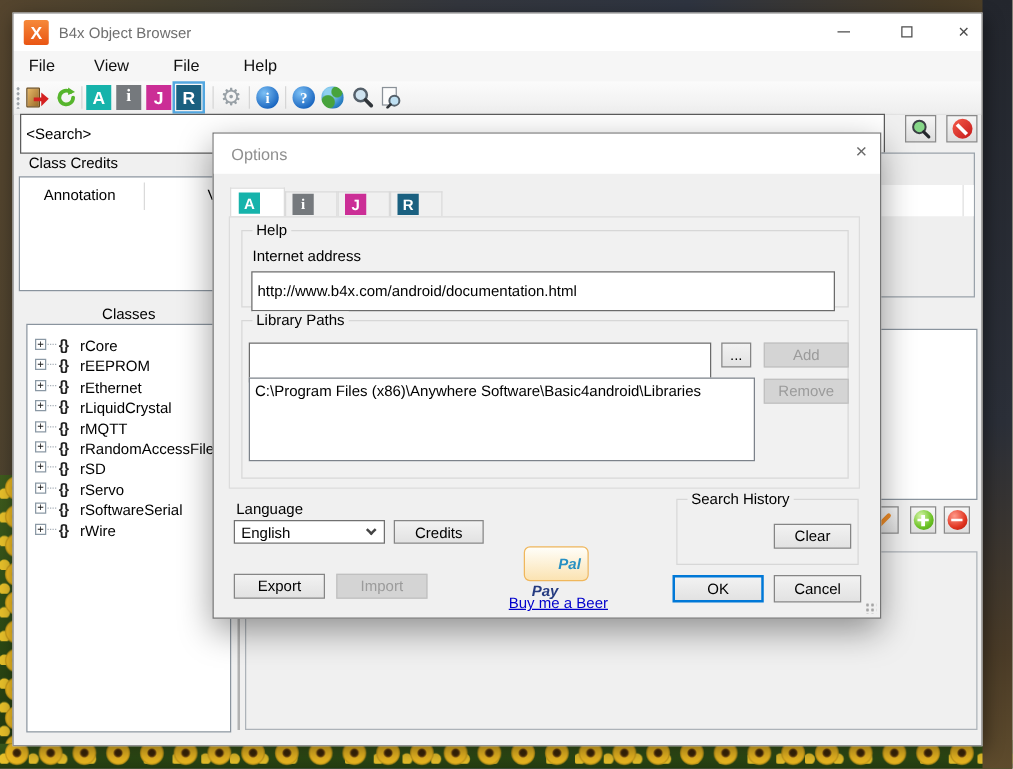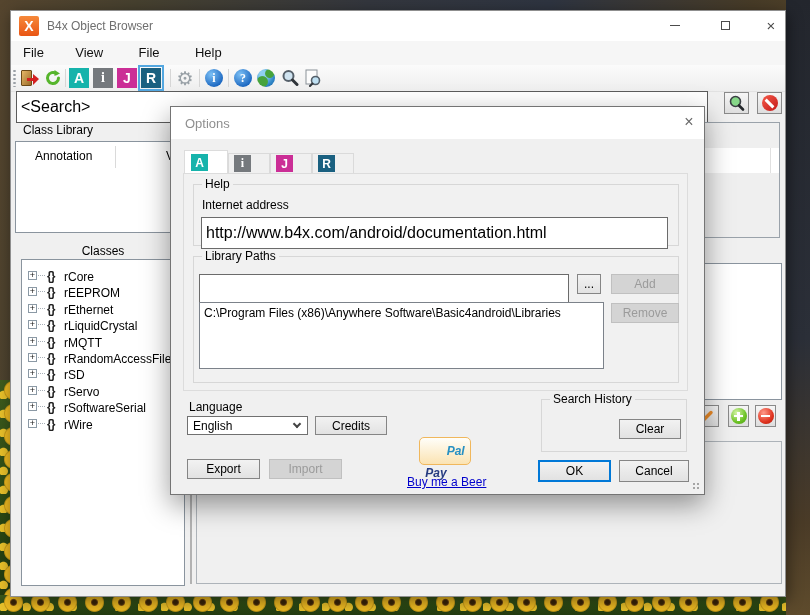--- a/index.html
+++ b/index.html
@@ -27,21 +27,21 @@
   .title-text { position:absolute; top:8px; font-size:12px; color:#6f6f6f; white-space:nowrap; }
   .cap-btn { position:absolute; top:0; width:32px; height:29px; display:flex; align-items:center; justify-content:center; color:#4c4c4c; }
   .menubar { position:absolute; left:0; top:30px; right:0; height:24px; background:#f6f6f6; }
   .menu-item { display:inline-block; padding:4px 10px 0 10px; font-size:13px; color:#111; }
   .toolbar { position:absolute; left:0; top:54px; right:0; height:27px; background:linear-gradient(#fbfbfb,#eeeeee); border-bottom:1px solid #e2e2e2; }
   .tb-icon { position:absolute; top:2px; width:22px; height:22px; display:flex; align-items:center; justify-content:center; }
   .tb-sep { position:absolute; top:4px; width:1px; height:18px; background:#d6d6d6; }
   .letter-btn { position:absolute; top:3px; width:20px; height:20px; display:flex; align-items:center; justify-content:center; color:#fff; font-weight:bold; font-size:14px; }
   .grip { position:absolute; left:2px; top:4px; width:3px; height:18px; background-image:radial-gradient(circle,#9aa0a6 0 1px,transparent 1.4px); background-size:3px 4px; }
 
-  .field { background:#fff; border:1px solid #5c5c5c; font-size:16px; padding:15px 4px; font-family:"Liberation Sans",sans-serif; }
+  .field { background:#fff; border:1px solid #5c5c5c; font-size:12px; padding:15px 4px; font-family:"Liberation Sans",sans-serif; }
   .panel-white { background:#fff; border:1px solid #8a949e; }
   .small-btn { background:linear-gradient(#f6f6f6,#dedede); border:1px solid #8a8a8a; display:flex; align-items:center; justify-content:center; }
 
   
   .trow { position:absolute; left:0; height:16px; width:160px; white-space:nowrap; }
   .expbox { position:absolute; left:6px; top:3px; width:9px; height:9px; border:1px solid #8b99a5; background:#fff; font-size:9px; line-height:7px; text-align:center; color:#222; }
   .tdots { position:absolute; left:16px; top:7px; width:7px; border-top:1px dotted #a8b0b8; }
   .braces { position:absolute; left:25px; top:1px; font-weight:bold; color:#222; font-size:12px; letter-spacing:-1px; }
   .tlabel { position:absolute; left:42px; top:2px; font-size:12px; color:#000; }
 
@@ -145,21 +145,21 @@
       <circle cx="7.5" cy="6.5" r="5" fill="#86d788" stroke="#3a3f44" stroke-width="1.6"></circle>
       <line x1="11" y1="10.5" x2="15" y2="14.5" stroke="#23272b" stroke-width="2.6" stroke-linecap="round"></line>
     </svg>
   </div>
   <div class="abs small-btn" style="left:746px; top:81px; width:25px; height:22px;">
     <span style="position:relative; width:16px; height:16px; border-radius:50%; background:linear-gradient(135deg,#f55b4a,#c41818); display:block;">
       <span style="position:absolute; left:2.5px; top:6.5px; width:11px; height:3px; background:#fff; transform:rotate(45deg);"></span>
     </span>
   </div>
 
-  <span class="abs" style="left:12px; top:112px;">Class Library</span>
+  <span class="abs" style="left:12px; top:112px;">Class Credits</span>
   <div class="abs panel-white" style="left:4px; top:130px; width:174px; height:92px;">
     <span class="abs" style="left:19px; top:7px;">Annotation</span>
     <span class="abs" style="left:106px; top:7px;margin-left:44px;">Value</span>
     <span class="abs" style="left:99px; top:4px; width:1px; height:22px; background:#dadada;"></span>
   </div>
 
   <span class="abs" style="left:10px; top:233px; width:164px; text-align:center;">Classes</span>
   <div class="abs panel-white" style="left:10px; top:248px; width:164px; height:327px; overflow:hidden;">
     <div class="trow" style="top:8px;">
         <span class="expbox">+</span>

